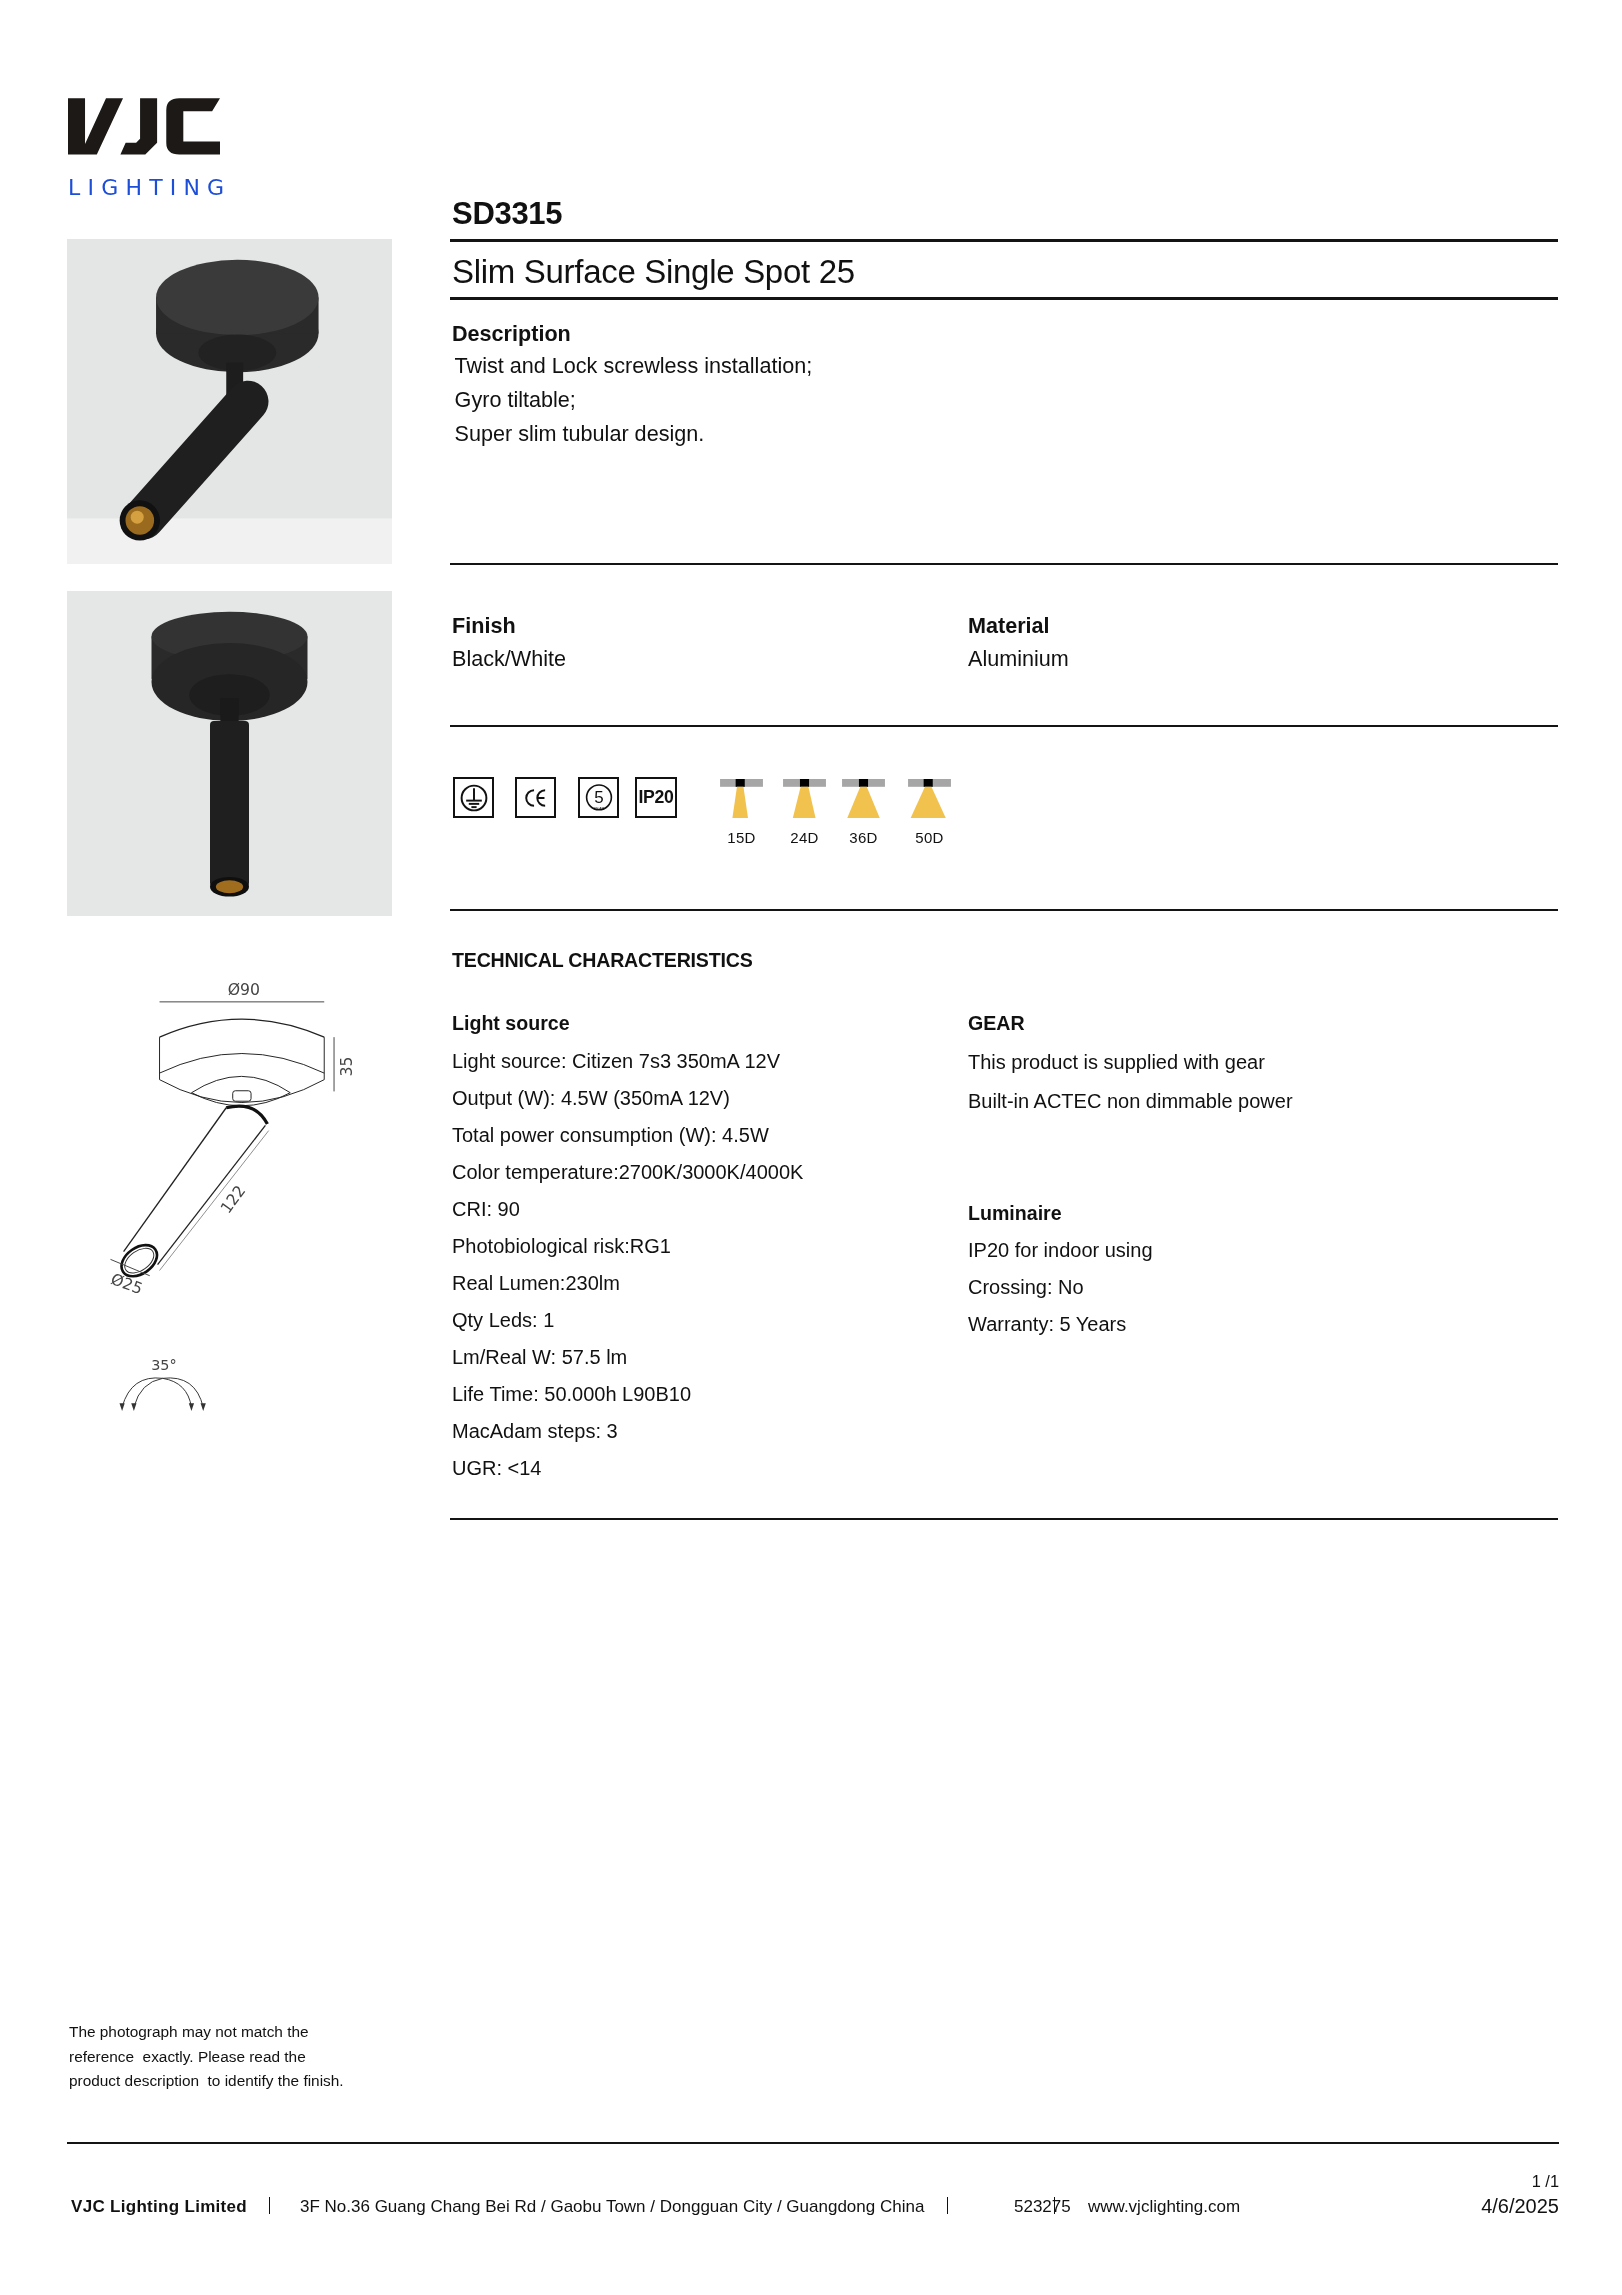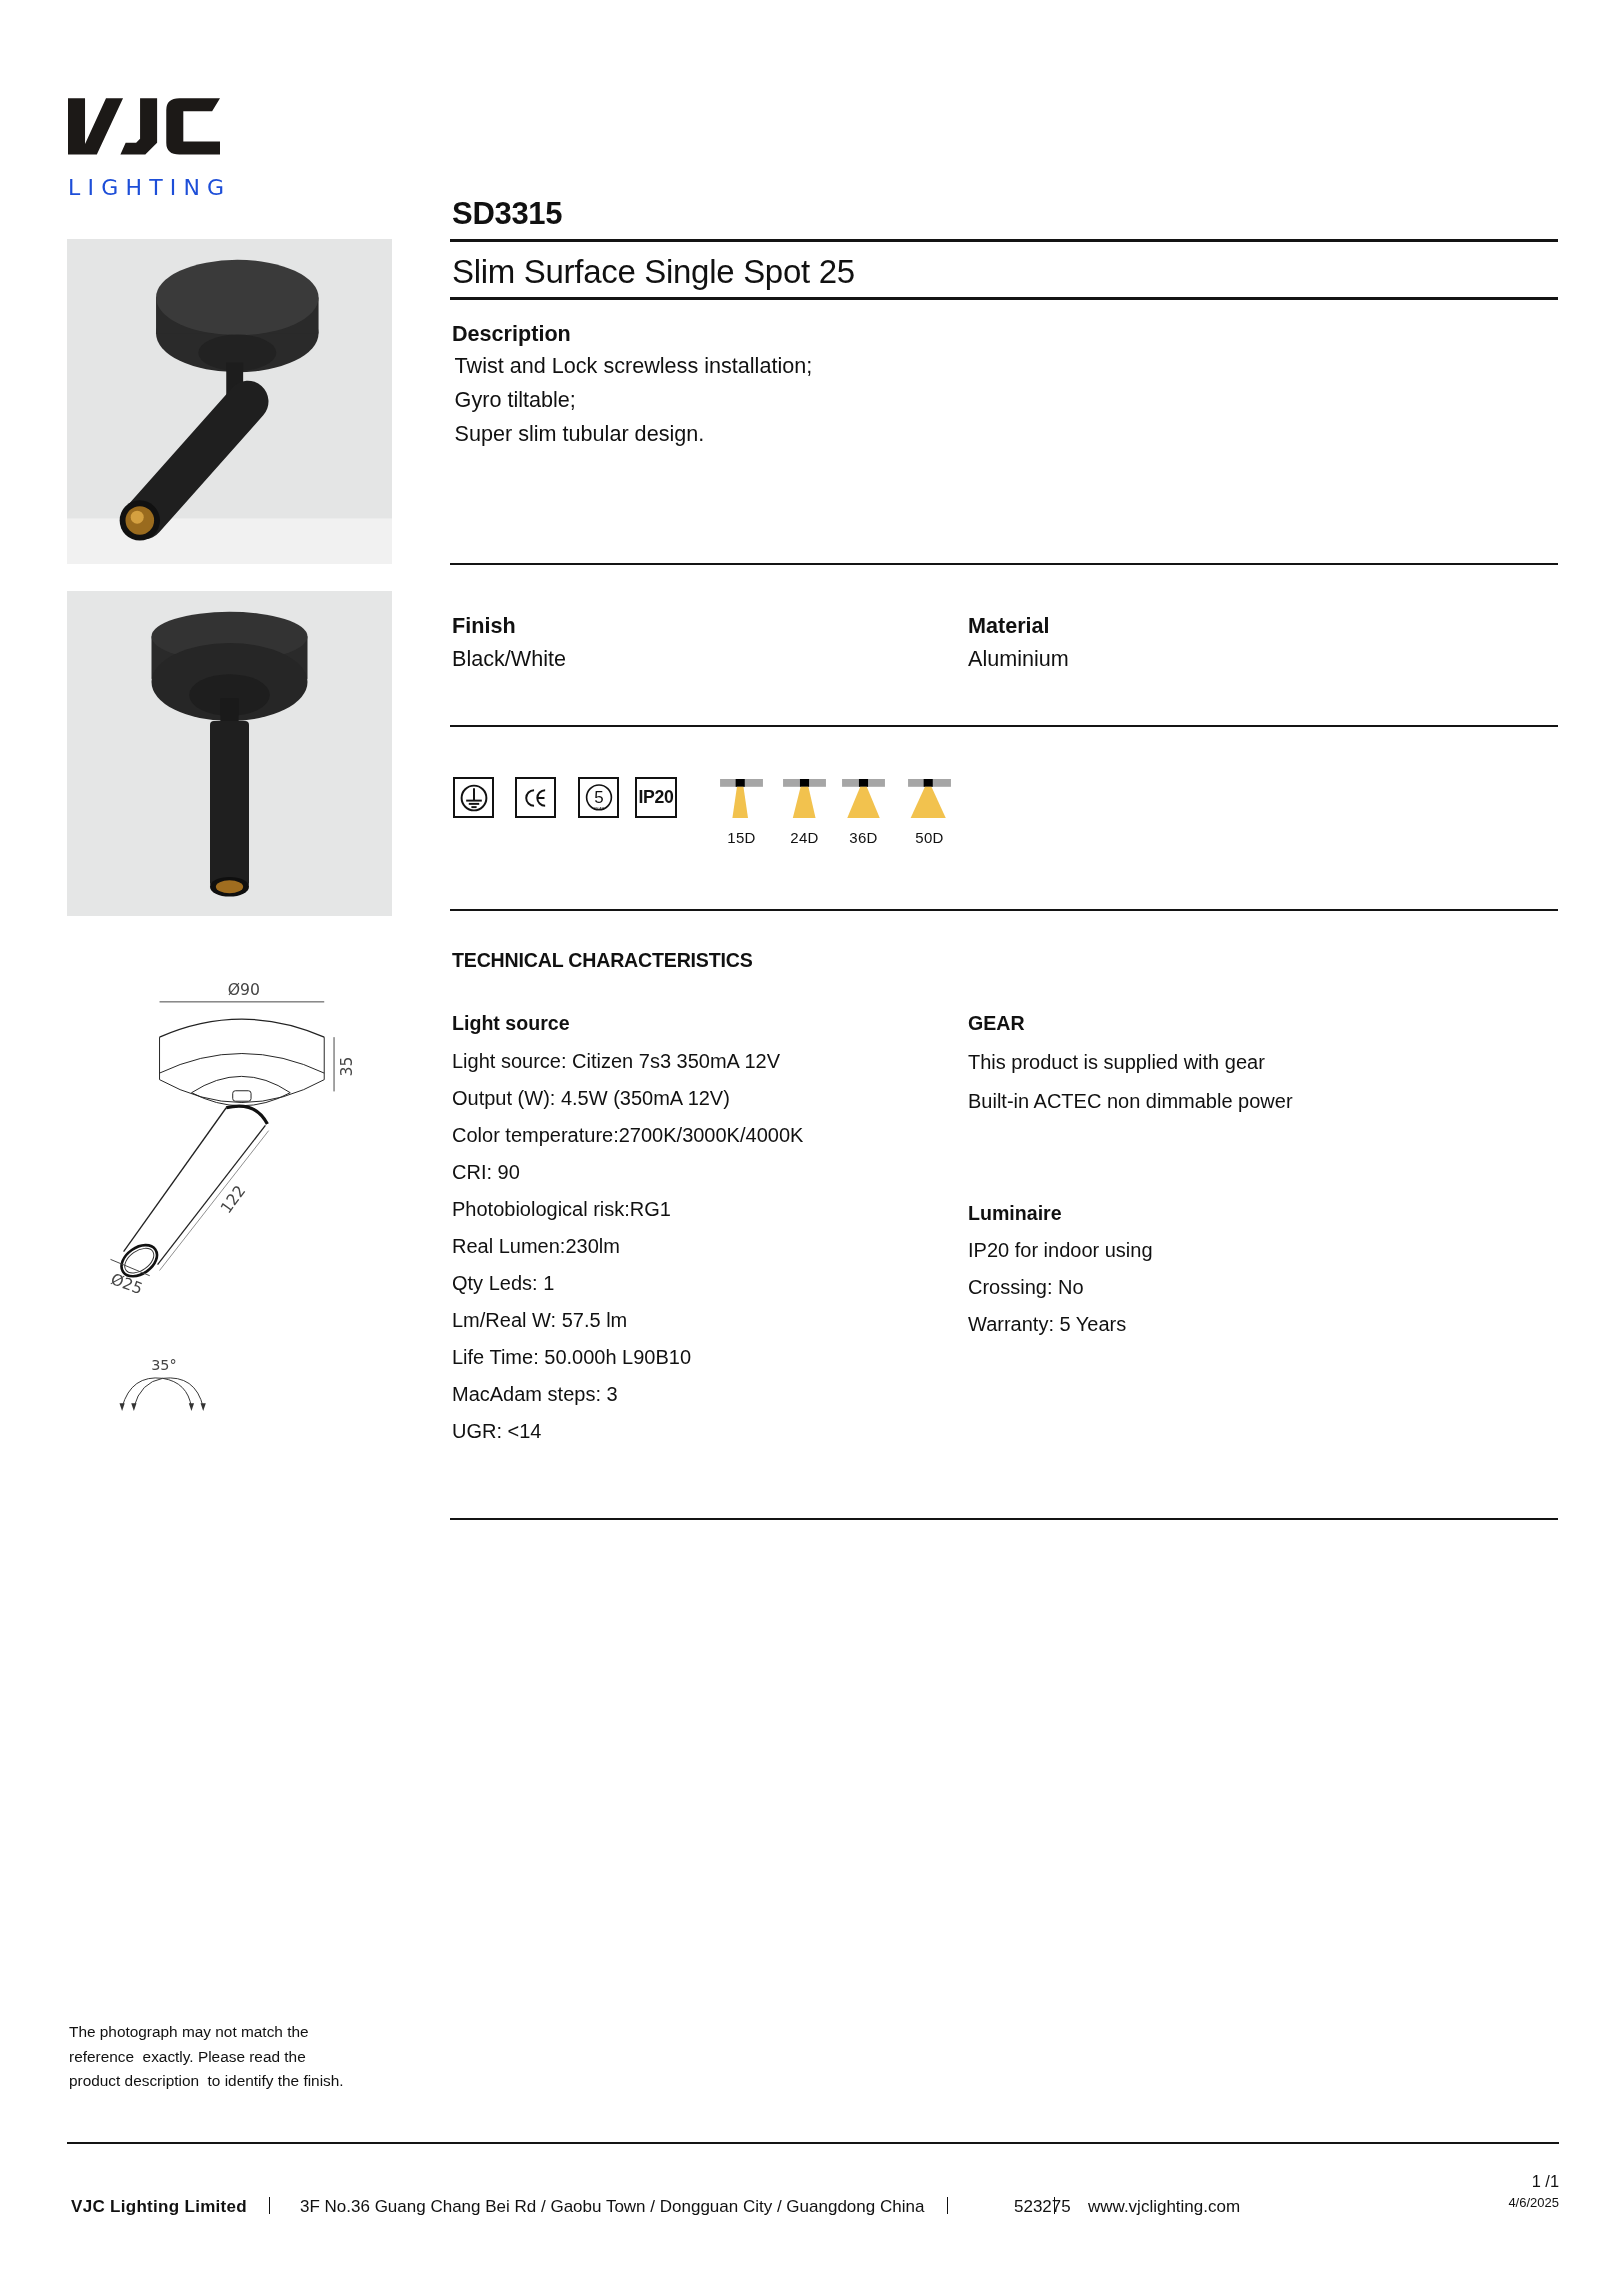--- a/index.html
+++ b/index.html
@@ -58,21 +58,21 @@
   .tilt svg { width: 100%; height: 100%; }
 
   .note { left: 69px; top: 2020px; font-size: 15.4px; line-height: 24.5px; width: 340px; }
 
   
   .footer-line { left: 67px; top: 2142px; width: 1492px; height: 2px; background: #141414; }
   .footer { top: 2197px; font-size: 17px; white-space: nowrap; }
   .footer .company { font-weight: 700; letter-spacing: 0.3px; }
   .sep { display: inline-block; width: 1.3px; height: 17px; background: #111; vertical-align: -2px; }
   .page-no { right: 63px; top: 2172px; font-size: 16.4px; text-align: right; margin-left: 12px; }
-  .date { right: 63px; top: 2195px; font-size: 13px; text-align: right; }
+  .date { right: 63px; top: 2195px; font-size: 20px; text-align: right; }
 </style>
 </head>
 <body>
 
 <div class="abs logo">
   <svg class="logo-mark" width="152" height="58" viewBox="0 0 232 88">
 
     <polygon points="0,0 26,0 26,70 58,0 84,0 44,86 0,86" fill="#1c1917"></polygon>
 
     <polygon points="80,86 118,86 136,68 136,0 110,0 110,62 104,68 88,68" fill="#1c1917"></polygon>
@@ -193,20 +193,21 @@
 </div>
 
 <div class="rule" style="left:450px; top:909px; width:1108px; height:2px;"></div>
 
 <div class="abs tech-title">TECHNICAL CHARACTERISTICS</div>
 
 <div class="abs col-left">
   <div class="h-bold">Light source</div>
   <div class="spec-line">Light source: Citizen 7s3 350mA 12V</div>
   <div class="spec-line">Output (W): 4.5W (350mA 12V)</div>
+  <div class="spec-line">Total power consumption (W): 4.5W</div>
   <div class="spec-line">Color temperature:2700K/3000K/4000K</div>
   <div class="spec-line">CRI: 90</div>
   <div class="spec-line">Photobiological risk:RG1</div>
   <div class="spec-line">Real Lumen:230lm</div>
   <div class="spec-line">Qty Leds: 1</div>
   <div class="spec-line">Lm/Real W: 57.5 lm</div>
   <div class="spec-line">Life Time: 50.000h L90B10</div>
   <div class="spec-line">MacAdam steps: 3</div>
   <div class="spec-line">UGR: &lt;14</div>
 </div>

